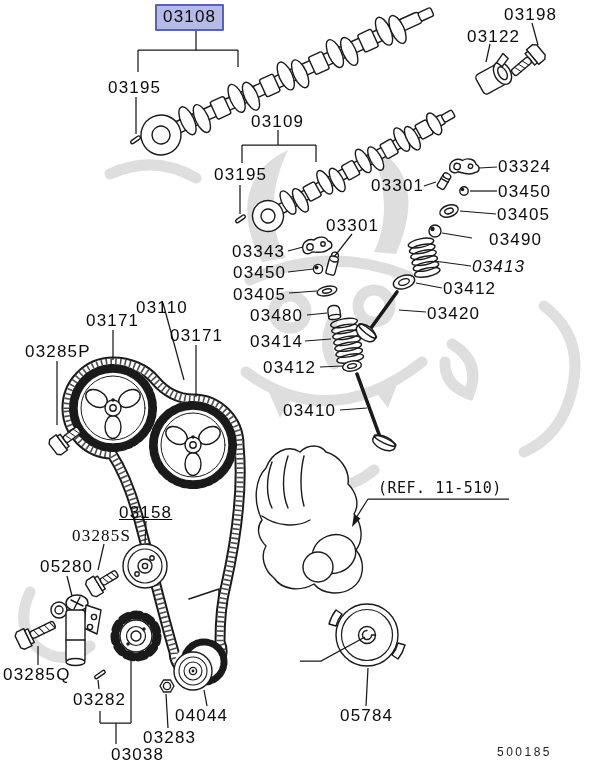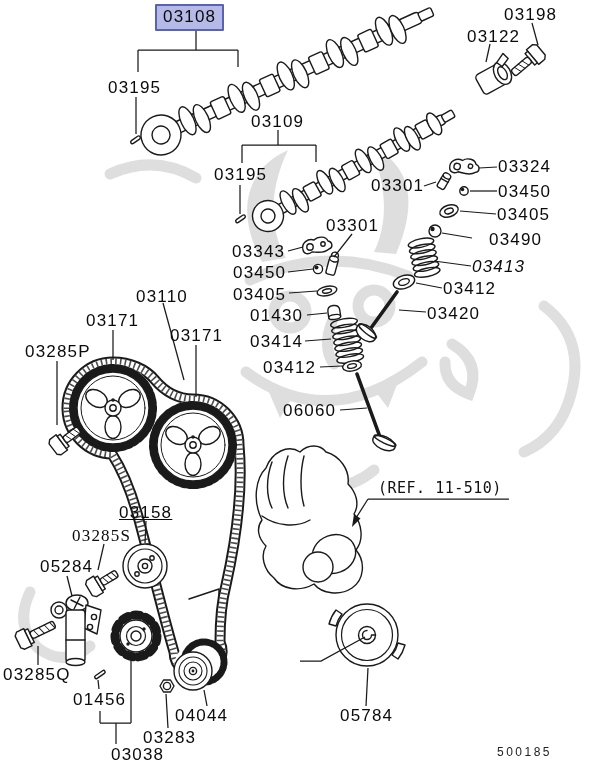--- a/index.html
+++ b/index.html
@@ -368,33 +368,33 @@
       <span class="lbl" style="left: 498px; top: 183px;">03450</span>
       <span class="lbl" style="left: 497px; top: 206px;">03405</span>
       <span class="lbl" style="left: 473px; top: 231px; margin-left: 16px;">03490</span>
       <span class="lbl" style="left: 472px; top: 258px; font-style: italic;">03413</span>
       <span class="lbl" style="left: 443px; top: 280px;">03412</span>
       <span class="lbl" style="left: 427px; top: 305px;">03420</span>
       <span class="lbl" style="left: 326px; top: 217px;">03301</span>
       <span class="lbl" style="left: 232px; top: 243px;">03343</span>
       <span class="lbl" style="left: 233px; top: 264px;">03450</span>
       <span class="lbl" style="left: 233px; top: 286px;">03405</span>
-      <span class="lbl" style="left: 250px; top: 307px;">01430</span>
+      <span class="lbl" style="left: 250px; top: 307px;">03480</span>
       <span class="lbl" style="left: 250px; top: 333px;">03414</span>
       <span class="lbl" style="left: 263px; top: 359px;">03412</span>
-      <span class="lbl" style="left: 283px; top: 402px;">06060</span>
-      <span class="lbl" style="left: 136px; top: 288px;">03110</span>
+      <span class="lbl" style="left: 283px; top: 402px;">03410</span>
+      <span class="lbl" style="left: 136px; top: 299px;">03110</span>
       <span class="lbl" style="left: 86px; top: 312px;">03171</span>
       <span class="lbl" style="left: 170px; top: 327px;">03171</span>
       <span class="lbl" style="left: 25px; top: 343px;">03285P</span>
       <span class="lbl" style="left: 119px; top: 504px; text-decoration: underline;">03158</span>
       <span class="lbl" style="left: 72px; top: 527px; font-family: Liberation Serif, serif;">03285S</span>
-      <span class="lbl" style="left: 40px; top: 558px;">05284</span>
+      <span class="lbl" style="left: 40px; top: 558px;">05280</span>
       <span class="lbl" style="left: 3px; top: 666px;">03285Q</span>
-      <span class="lbl" style="left: 73px; top: 691px;">01456</span>
+      <span class="lbl" style="left: 73px; top: 691px;">03282</span>
       <span class="lbl" style="left: 175px; top: 707px;">04044</span>
       <span class="lbl" style="left: 143px; top: 729px; text-align: center;">03283</span>
       <span class="lbl" style="left: 88px; top: 746px; margin-left: 23px;">03038</span>
       <span class="lbl" style="left: 340px; top: 707px;">05784</span>
       <span class="lbl ref" style="left: 378px; top: 481px;">(REF. 11-510)</span>
       <span class="lbl code" style="left: 497px; top: 746px; text-align: center;">500185</span>
     </div>
 </div>
 
 </body></html>

